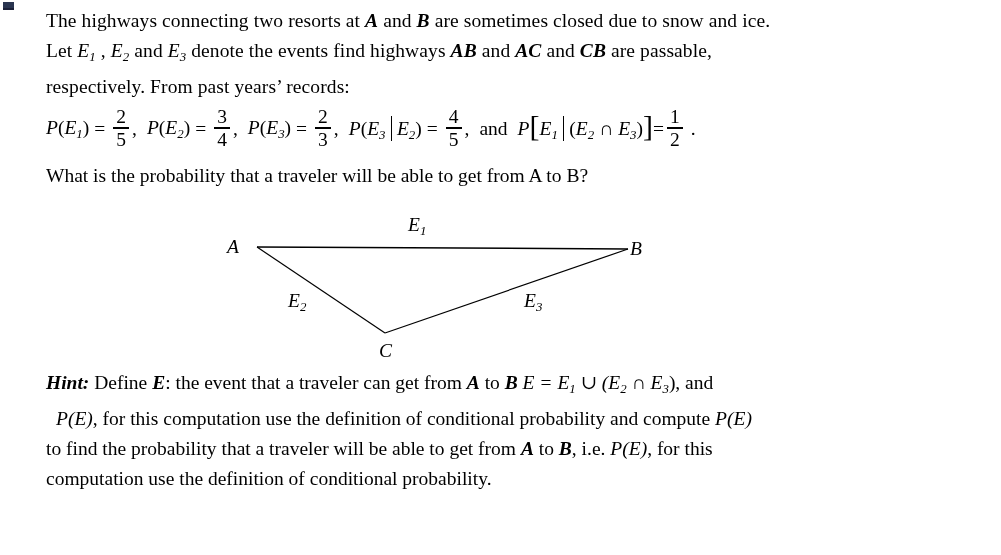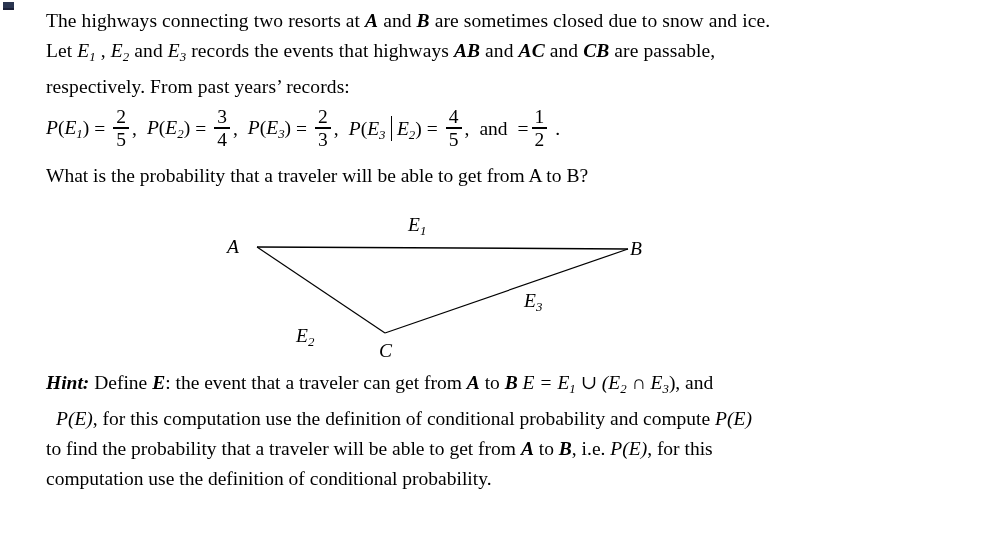--- a/index.html
+++ b/index.html
@@ -158,21 +158,21 @@
 <body>
 
 <div id="page">
 
   <div class="artifact"></div>
 
   <div class="text-block">
 
     <div class="para-line"><span>The highways connecting two resorts at </span><span class="bi">A</span><span> and </span><span class="bi">B</span><span> are sometimes closed due to snow and ice.</span></div>
 
-    <div class="para-line"><span>Let </span><span class="it">E</span><sub>1</sub><span> , </span><span class="it">E</span><sub>2</sub><span> and </span><span class="it">E</span><sub>3</sub><span> records the events that highways </span><span class="bi">AB</span><span> and </span><span class="bi">AC</span><span> and </span><span class="bi">CB</span><span> are passable,</span></div>
+    <div class="para-line"><span>Let </span><span class="it">E</span><sub>1</sub><span> , </span><span class="it">E</span><sub>2</sub><span> and </span><span class="it">E</span><sub>3</sub><span> denote the events find highways </span><span class="bi">AB</span><span> and </span><span class="bi">AC</span><span> and </span><span class="bi">CB</span><span> are passable,</span></div>
 
     <div class="para-line">respectively. From past years’ records:</div>
   </div>
 
   <div class="math-line">
 
     <span><span class="mi">P</span><span>(</span><span class="mi">E</span><sub>1</sub><span>)</span></span>
     <span class="mspace"></span>
       <span>=</span>
       <span class="mspace"></span>
@@ -215,20 +215,21 @@
     <span class="frac">
       <span class="num">4</span>
       <span class="bar"></span>
       <span class="den">5</span>
     </span>
     <span>,</span>
       <span class="mspace-wide"></span>
     <span>and</span>
       <span class="mspace-wide"></span>
 
+    <span><span class="mi">P</span><span class="bigbr">[</span><span class="mi">E</span><sub>1</sub><span class="vbar"></span><span>(</span><span class="mi">E</span><sub>2</sub><span class="mspace"></span><span>∩</span><span class="mspace"></span><span class="mi">E</span><sub>3</sub><span>)</span><span class="bigbr">]</span></span>
     <span>=</span>
     <span class="frac">
       <span class="num">1</span>
       <span class="bar"></span>
       <span class="den">2</span>
     </span>
     <span class="mspace"></span>
       <span>.</span>
   </div>
 
@@ -239,21 +240,21 @@
       <line x1="257" y1="47" x2="628" y2="49" stroke="#000000" stroke-width="1.5"></line>
       <line x1="257" y1="47" x2="385" y2="133" stroke="#000000" stroke-width="1.2"></line>
       <line x1="385" y1="133" x2="628" y2="49" stroke="#000000" stroke-width="1.2"></line>
     </svg>
 
     <span class="vlabel" style="left:227px; top:36px;">A</span>
     <span class="vlabel" style="left:630px; top:38px;">B</span>
     <span class="vlabel" style="left:379px; top:140px;">C</span>
 
     <span class="elabel" style="left:408px; top:14px;"><span>E</span><sub>1</sub></span>
-    <span class="elabel" style="left:296px; top:90px;margin-top:35px;"><span>E</span><sub>2</sub></span>
+    <span class="elabel" style="left:288px; top:90px;"><span>E</span><sub>2</sub></span>
     <span class="elabel" style="left:524px; top:90px;"><span>E</span><sub>3</sub></span>
   </div>
 
   <div class="hint-block">
 
     <div class="hint-line"><span class="bi">Hint:</span><span> Define </span><span class="bi">E</span><span>: the event that a traveler can get from </span><span class="bi">A</span><span> to </span><span class="bi">B</span><span class="it"> E = E</span><sub>1</sub><span class="it"> ∪ (E</span><sub>2</sub><span class="it"> ∩ E</span><sub>3</sub><span>), and</span></div>
 
 
     <div class="hint-line" style="padding-left:10px;font-family:Liberation Serif, serif;"><span class="it">P(E)</span><span>, for this computation use the definition of conditional probability and compute  </span><span class="it">P(E)</span></div>
 

